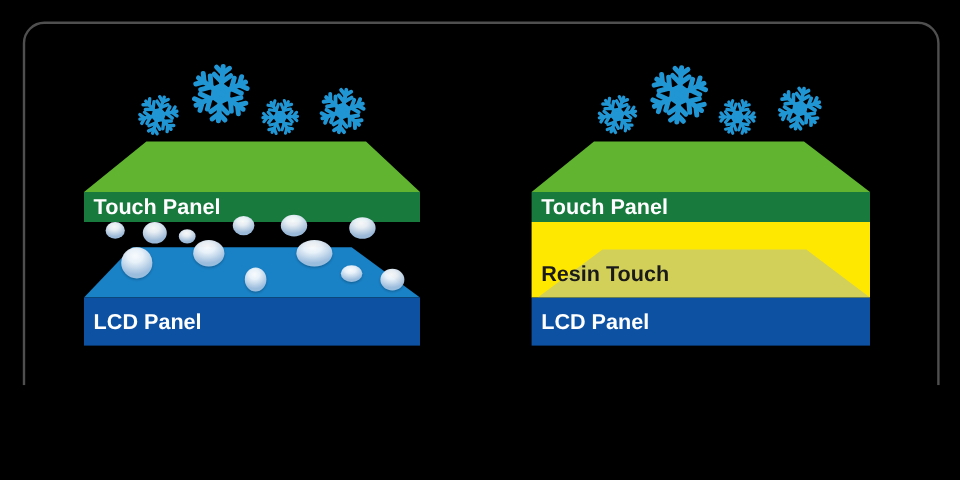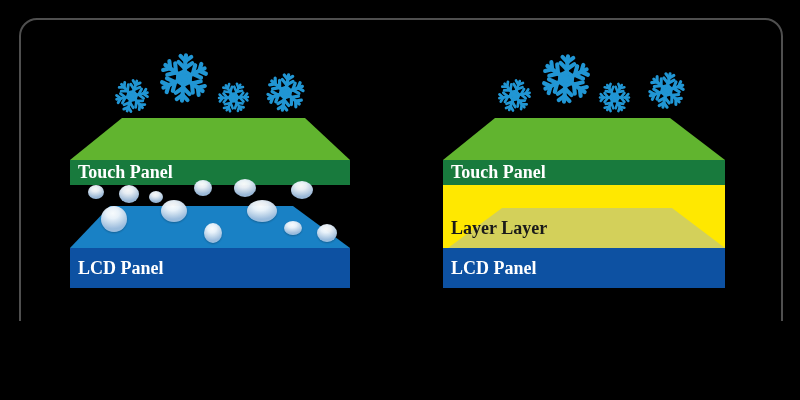--- a/index.html
+++ b/index.html
@@ -14,21 +14,21 @@
     --snowflake:#2196d4;
     --label-light:#ffffff;
     --label-dark:#1a1a1a;
   }
   html,body{margin:0;padding:0;background:var(--background);}
   .scene{
     position:relative;
     width:800px;height:321px;
     background:var(--background);
     overflow:hidden;
-    font-family:Liberation Serif, serif;
+    font-family:Liberation Sans, sans-serif;
   }
   .frame{
     position:absolute;
     left:19px;top:18px;
     width:760px;height:359px;
     border:2px solid var(--frame-border);
     border-radius:18px;
   }
   .shapes{position:absolute;left:0;top:0;}
   .green-top{fill:var(--panel-green-top);}
@@ -87,21 +87,21 @@
     <span class="lbl light">LCD Panel</span>
   </div>
 
   <div class="band green-front" style="left:443px;top:160px;width:282px;height:25px">
     <span class="lbl light">Touch Panel</span>
   </div>
   <div class="band yellow" style="left:443px;top:185px;width:282px;height:63px">
     <svg class="resin-svg" width="282" height="63">
       <polygon class="resin-top" points="59,23 229,23 282,63 5,63"></polygon>
     </svg>
-    <span class="lbl dark resin-lbl">Layer Layer</span>
+    <span class="lbl dark resin-lbl">Resin Touch</span>
   </div>
   <div class="band blue-front" style="left:443px;top:248px;width:282px;height:40px">
     <span class="lbl light">LCD Panel</span>
   </div>
 
 <svg viewBox="-12 -12 24 24" class="flake" style="left: 114px; top: 78px; width: 36px; height: 36px; transform: rotate(18deg);">
       <g transform="rotate(0)">
         <line x1="0" y1="2" x2="0" y2="-10.5"></line>
         <line x1="0" y1="-4.5" x2="-3.2" y2="-7.2"></line>
         <line x1="0" y1="-4.5" x2="3.2" y2="-7.2"></line>

